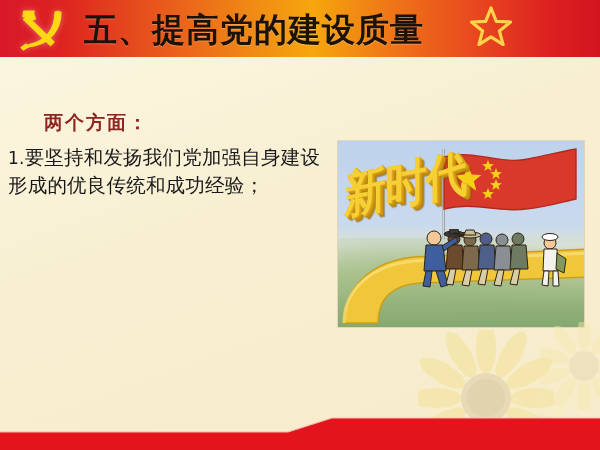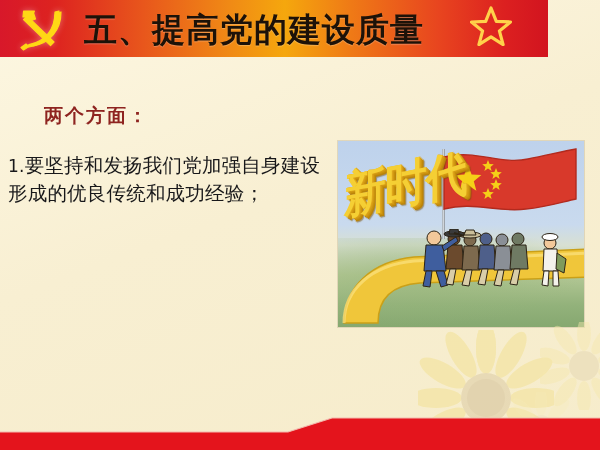--- a/index.html
+++ b/index.html
@@ -8,21 +8,21 @@
     font-family:"DejaVu Sans","Liberation Sans",sans-serif;
     background:#f9f1d6;
   }
   #slide{
     position:relative;width:600px;height:450px;overflow:hidden;
     background:linear-gradient(160deg,#fdf7e2 0%,#f8efd2 45%,#f6eccb 100%);
   }
 
   
   #header{
-    position:absolute;left:0;top:0;width:548px;height:57px;
+    position:absolute;left:0;top:0;width:600px;height:57px;
     background:linear-gradient(90deg,
        #d8182a 0%, #dd2320 10%, #e8561c 26%,
        #f08a15 42%, #f5a70d 52%, #ef7a16 64%,
        #e8451f 80%, #dc2020 92%, #d2141f 100%);
     overflow:hidden;
   }
   .swoosh{
     position:absolute;border-radius:50%;
     border:2px solid rgba(255,214,90,.85);
     border-color:rgba(255,214,90,.9) transparent transparent transparent;
@@ -41,28 +41,28 @@
 
   #header-title{
     position:absolute;left:84px;top:7px;height:46px;line-height:46px;
     font-size:33px;font-weight:700;color:#1d1208;letter-spacing:1px;
     white-space:nowrap;
     text-shadow:0 1px 1px rgba(255,255,255,.25);
   }
 
   
   #subhead{
-    position:absolute;left:44px;top:103px;
+    position:absolute;left:44px;top:110px;
     font-size:19px;font-weight:700;color:#8e2420;letter-spacing:2px;
   }
   #bullets{
     position:absolute;left:8px;top:140px;width:330px;
     font-size:19.5px;line-height:27px;color:#18181a;letter-spacing:.2px;
   }
-  .bullet{margin:12px 0 9px 0;}
+  .bullet{margin:4px 0 9px 0;}
   .bullet .num{font-size:17px;}
 
   
   #picture{
     position:absolute;left:338px;top:141px;width:246px;height:186px;
     background:linear-gradient(180deg,#bcd0ea 0%,#c6d7ea 42%,#cfd9c6 58%,#a9c08e 80%,#8fae79 100%);
     overflow:hidden;box-shadow:0 0 0 1px rgba(180,170,140,.35);
   }
   #pic-sky{position:absolute;inset:0;background:
      linear-gradient(180deg,#bed2ec 0%,#c9daee 45%,#d8e0d2 56%,#b4c896 72%,#93b27b 88%,#86a870 100%);}

